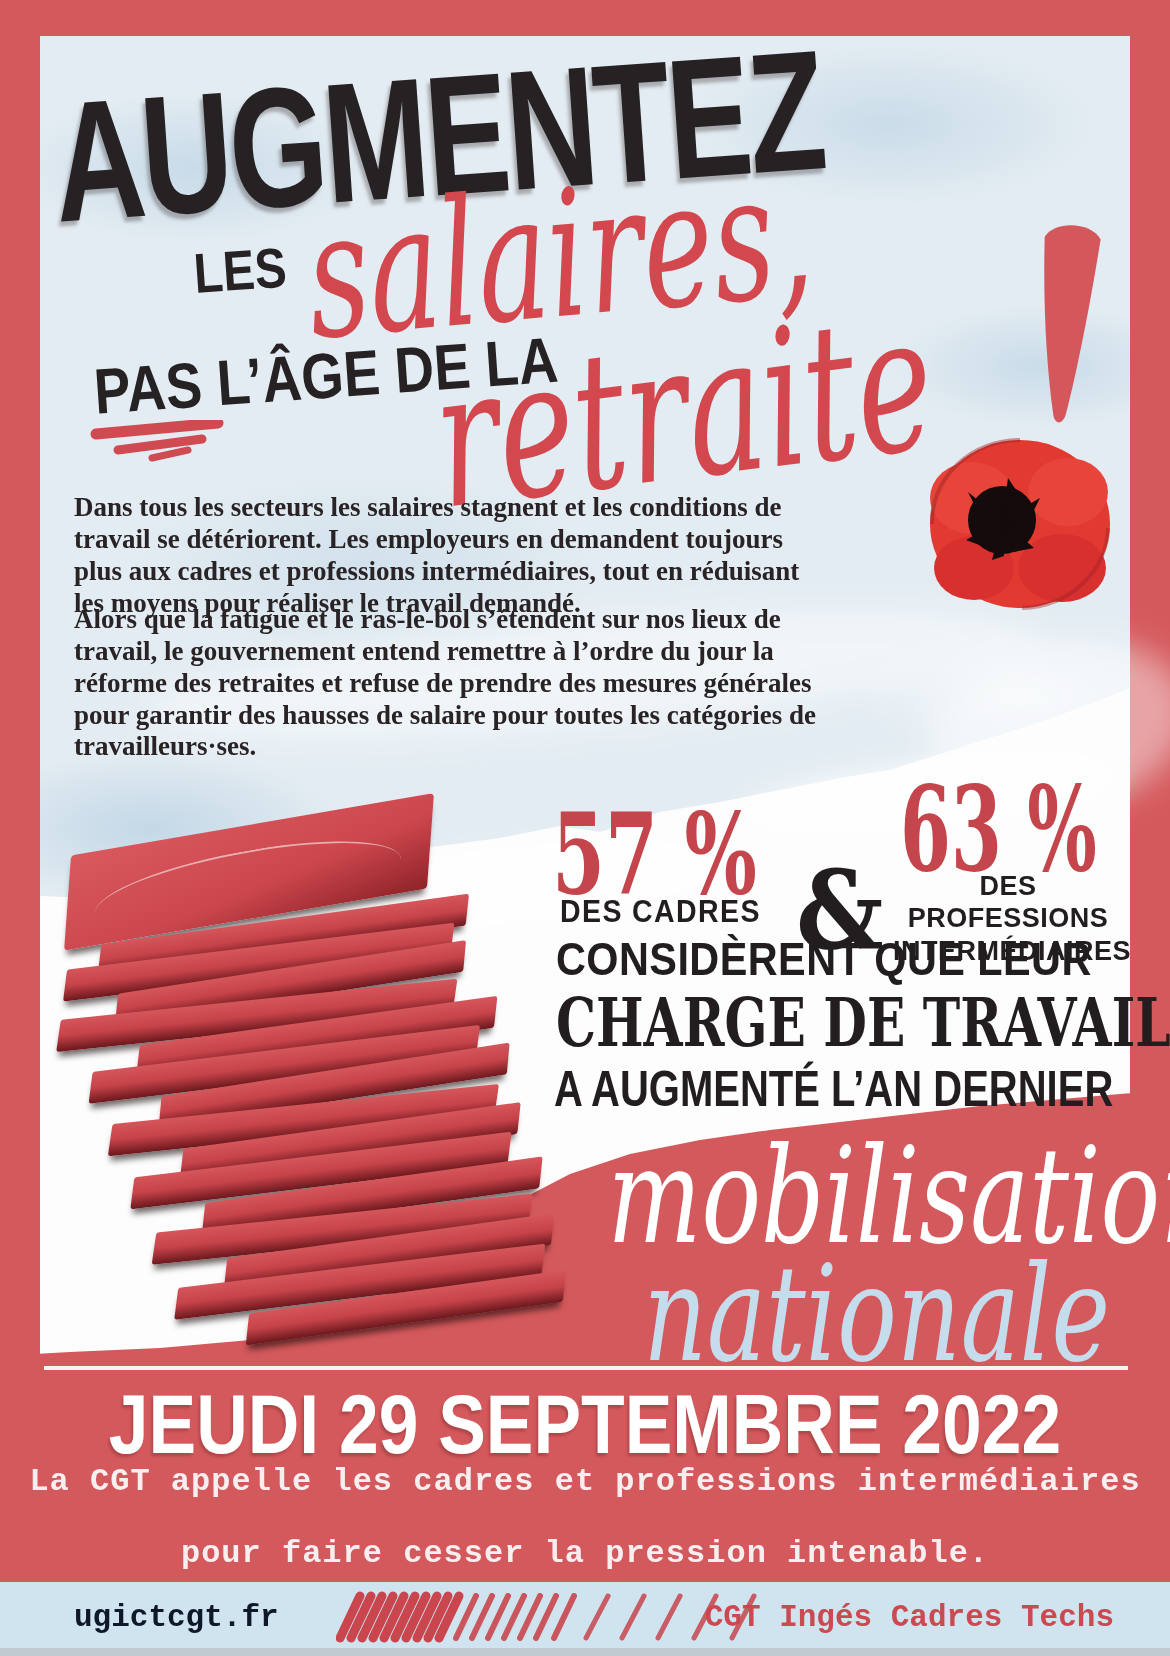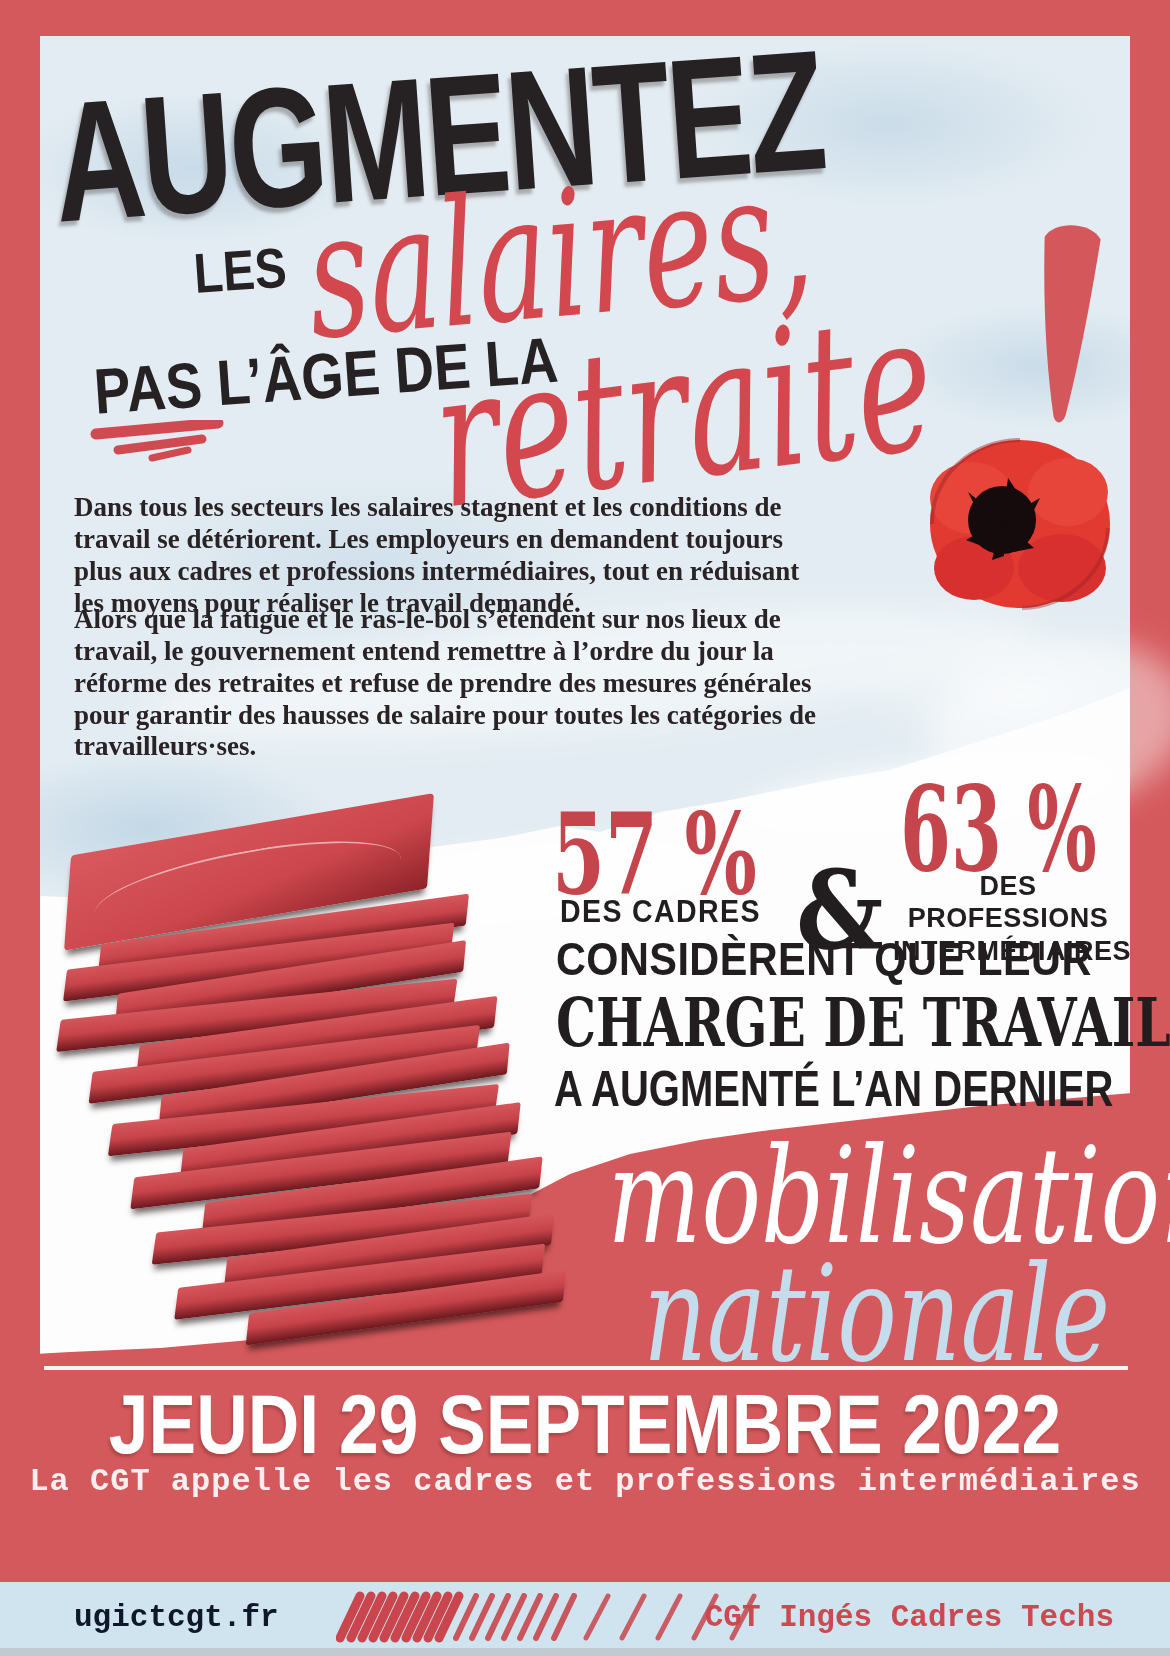--- a/index.html
+++ b/index.html
@@ -190,20 +190,21 @@
   <div class="claim c2">CHARGE DE TRAVAIL</div>
   <div class="claim c3">A AUGMENTÉ L’AN DERNIER</div>
 
   <div class="script-line mob">mobilisation</div>
   <div class="script-line nat">nationale</div>
 
   <div class="sep-line"></div>
 
   <div class="date-banner">JEUDI 29 SEPTEMBRE 2022</div>
   <div class="call-line cl1">La CGT appelle les cadres et professions intermédiaires</div>
+  <div class="call-line cl3">pour faire cesser la pression intenable.</div>
 
   <div class="footer-strip"></div>
   <div class="bottom-strip"></div>
   <div class="site">ugictcgt.fr</div>
   <div class="org">CGT Ingés Cadres Techs</div>
 
   <svg class="hatch" width="440" height="54" viewBox="0 0 440 54">
     <g stroke="#c9464e" stroke-linecap="round">
       <g stroke-width="9">
         <line x1="4" y1="48" x2="24" y2="6"></line>

